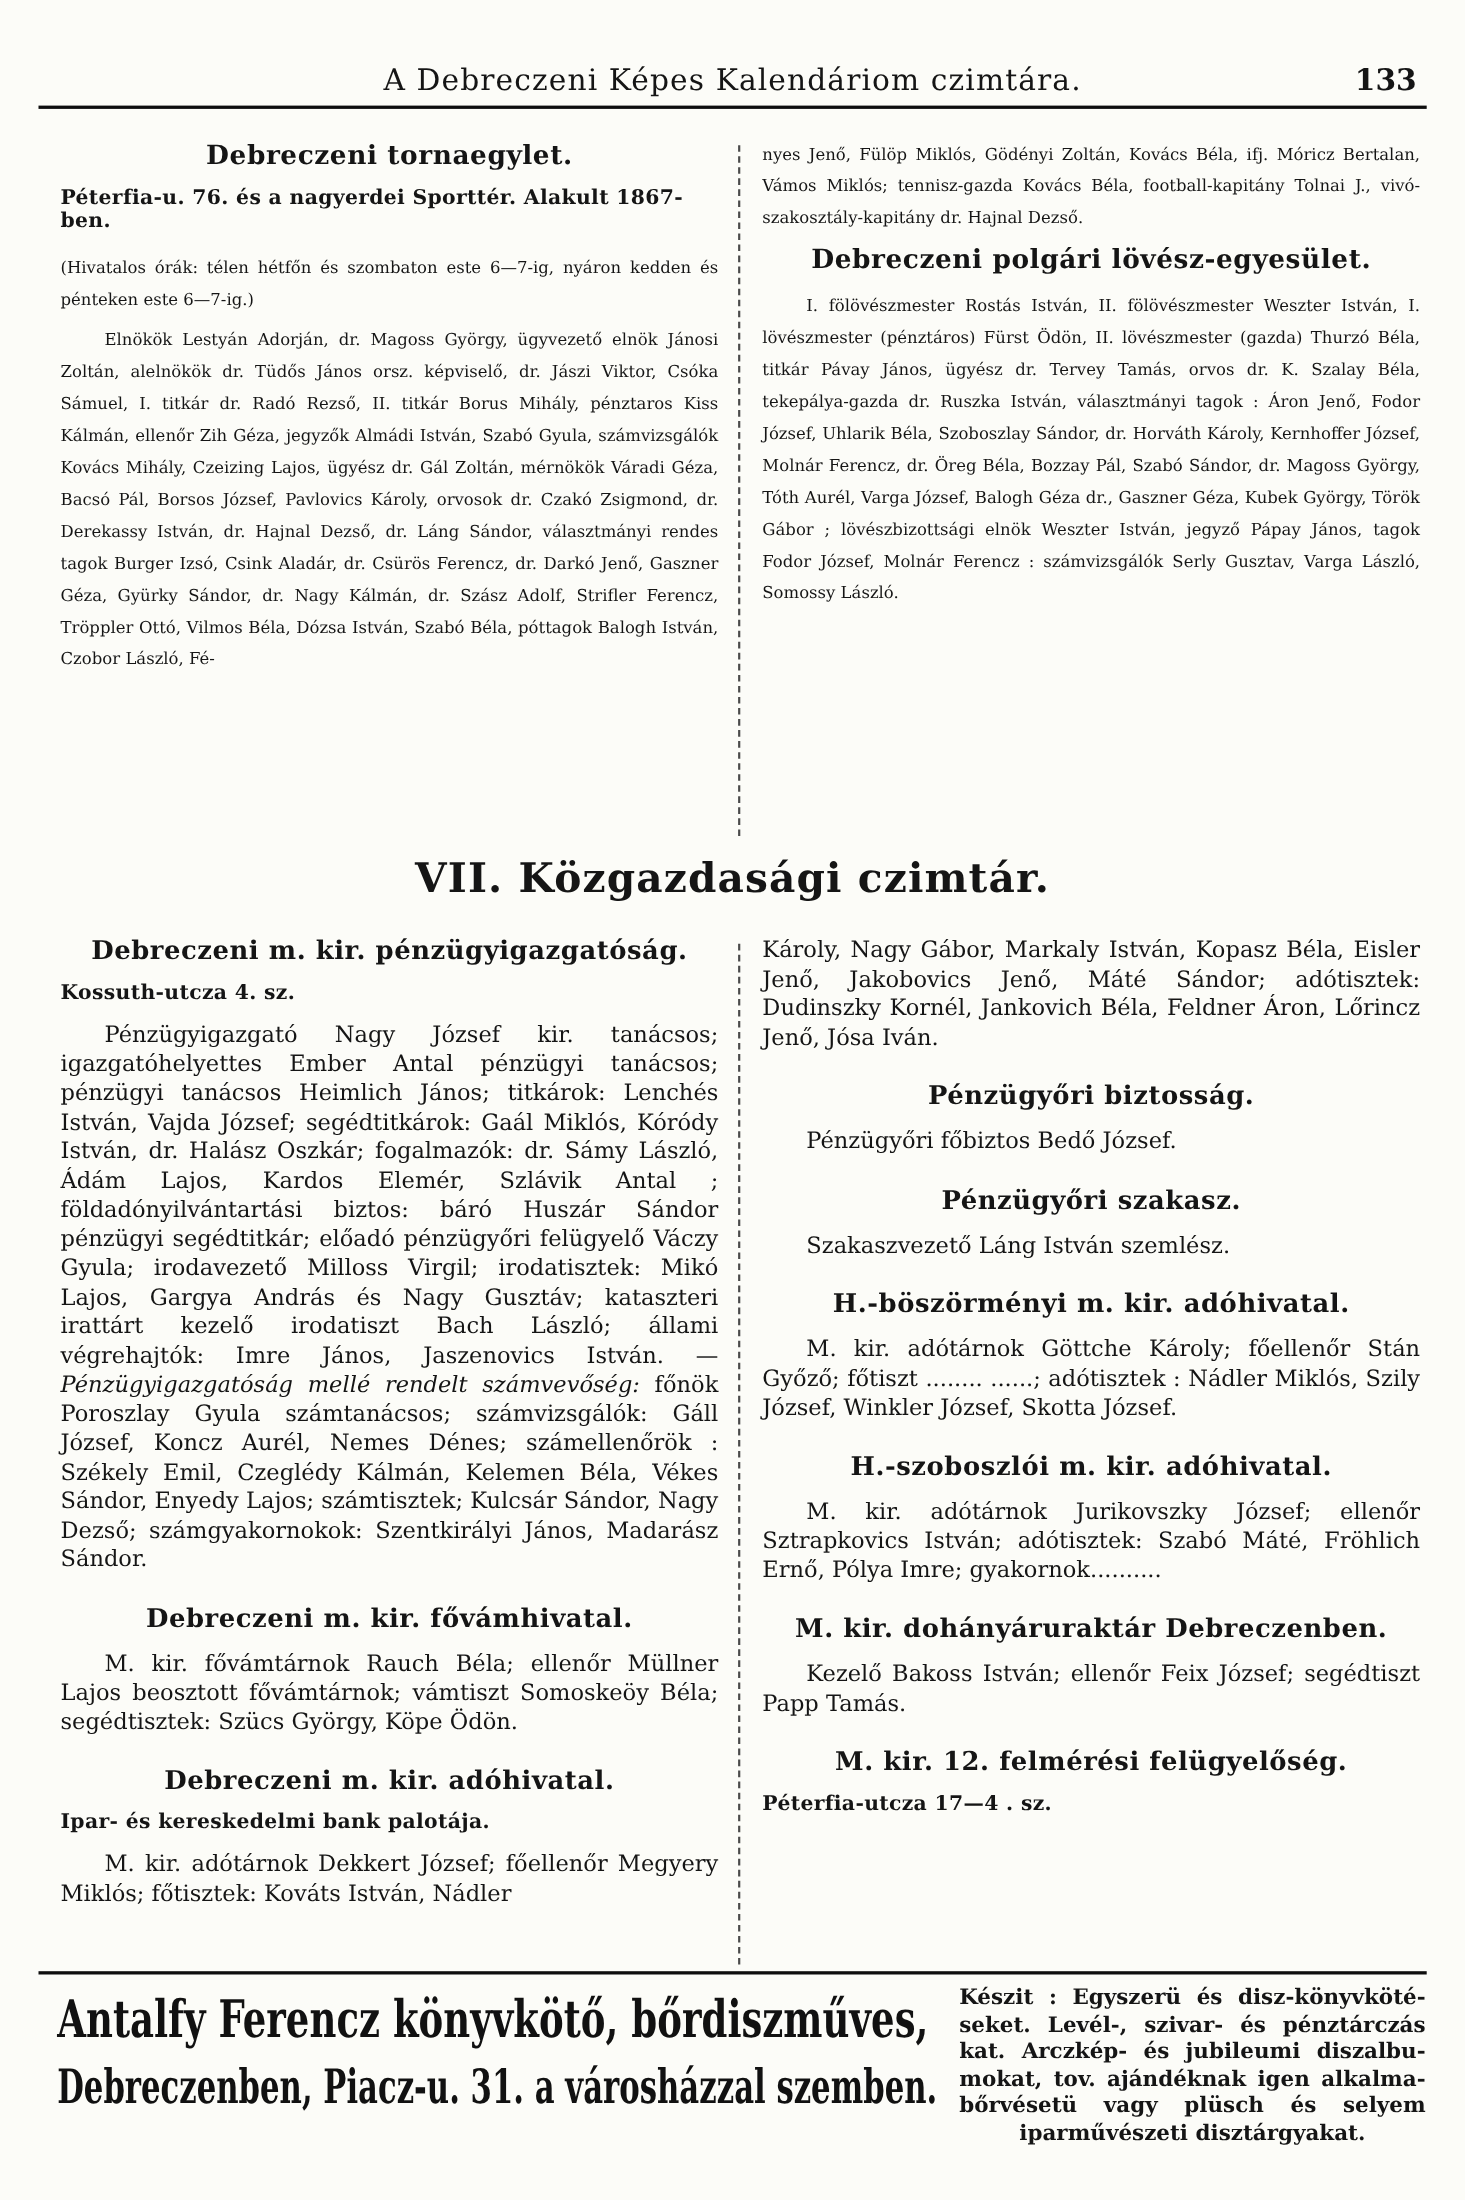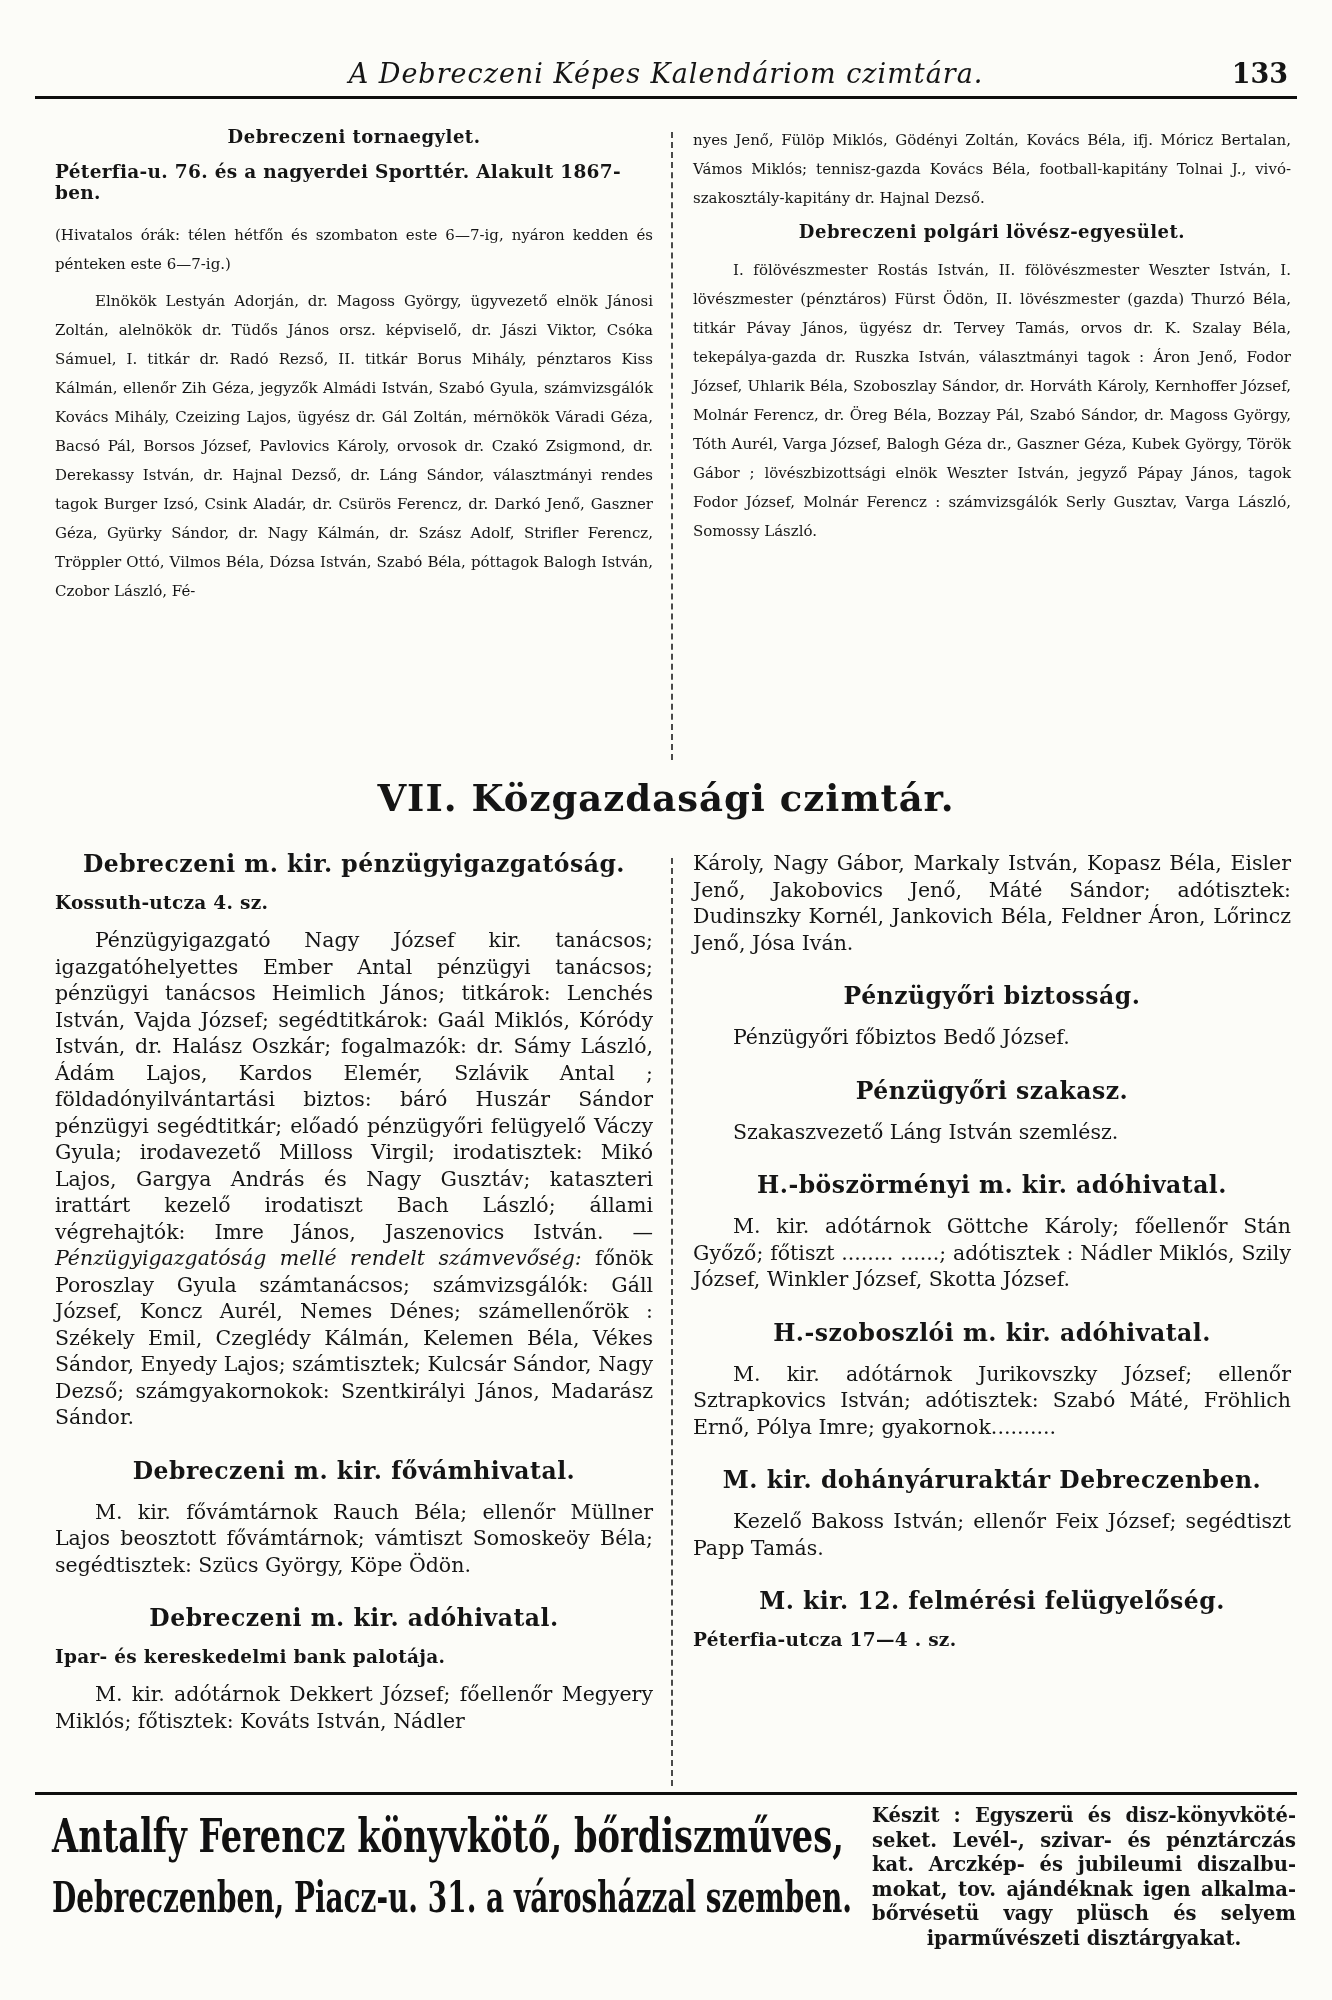--- a/index.html
+++ b/index.html
@@ -7,38 +7,38 @@
     position:relative;
     width:1332px;height:2000px;
     margin:0 auto;
     background:#fcfcf8;
     color:#151515;
     font-family:"DejaVu Serif","Liberation Serif",serif;
     overflow:hidden;
   }
   .hdr-title{
     position:absolute;left:0;right:0;top:58px;
-    text-align:center;font-style:italic;font-size:27px;letter-spacing:1px;
+    text-align:center;font-size:27px;letter-spacing:1px;
   }
   .hdr-num{
     position:absolute;right:44px;top:58px;font-size:27px;font-weight:bold;
   }
   .rule{position:absolute;left:35px;width:1262px;height:3px;background:#0e0e0e;}
   .rule-top{top:96px;}
   .rule-bottom{top:1792px;}
   .col{position:absolute;width:598px;}
   .col-left{left:55px;}
   .col-right{left:693px;}
   .sec1{top:126px;}
   .sec2{top:850px;}
   .vdiv{position:absolute;left:671px;width:0;border-left:2px dashed #4a4a4a;}
   .vdiv1{top:132px;height:628px;}
   .vdiv2{top:858px;height:928px;}
   h2.sechead{
-    margin:0 0 14px 0;text-align:center;font-size:18px;font-weight:bold;letter-spacing:.5px;
+    margin:0 0 14px 0;text-align:center;font-size:24px;font-weight:bold;letter-spacing:.5px;
   }
   .subhead{
     text-align:left;font-size:18.5px;font-weight:bold;margin:0 0 18px 0;letter-spacing:.3px;
   }
   .body-par{
     margin:0 0 8px 0;text-align:justify;
     font-size:15px;line-height:29px;
   }
   .sec2 .body-par{font-size:20.5px;line-height:26.5px;}
   .indent{text-indent:40px;}

